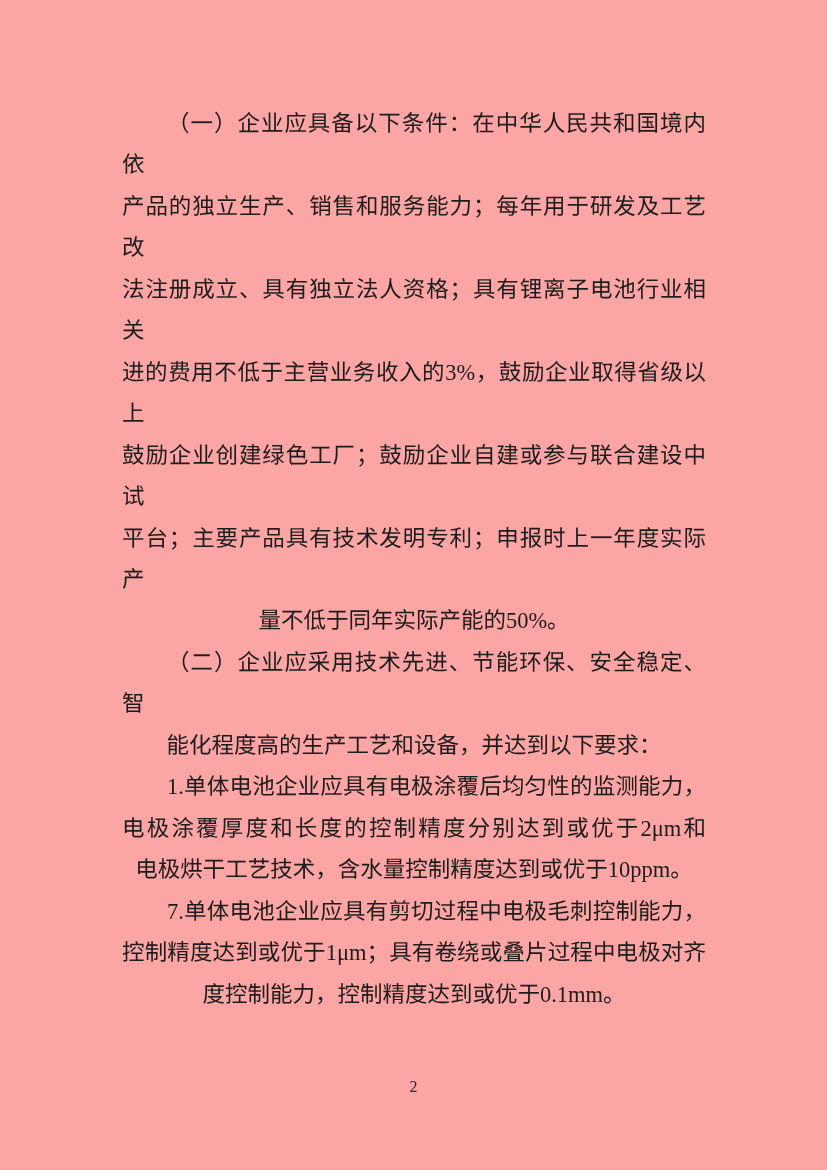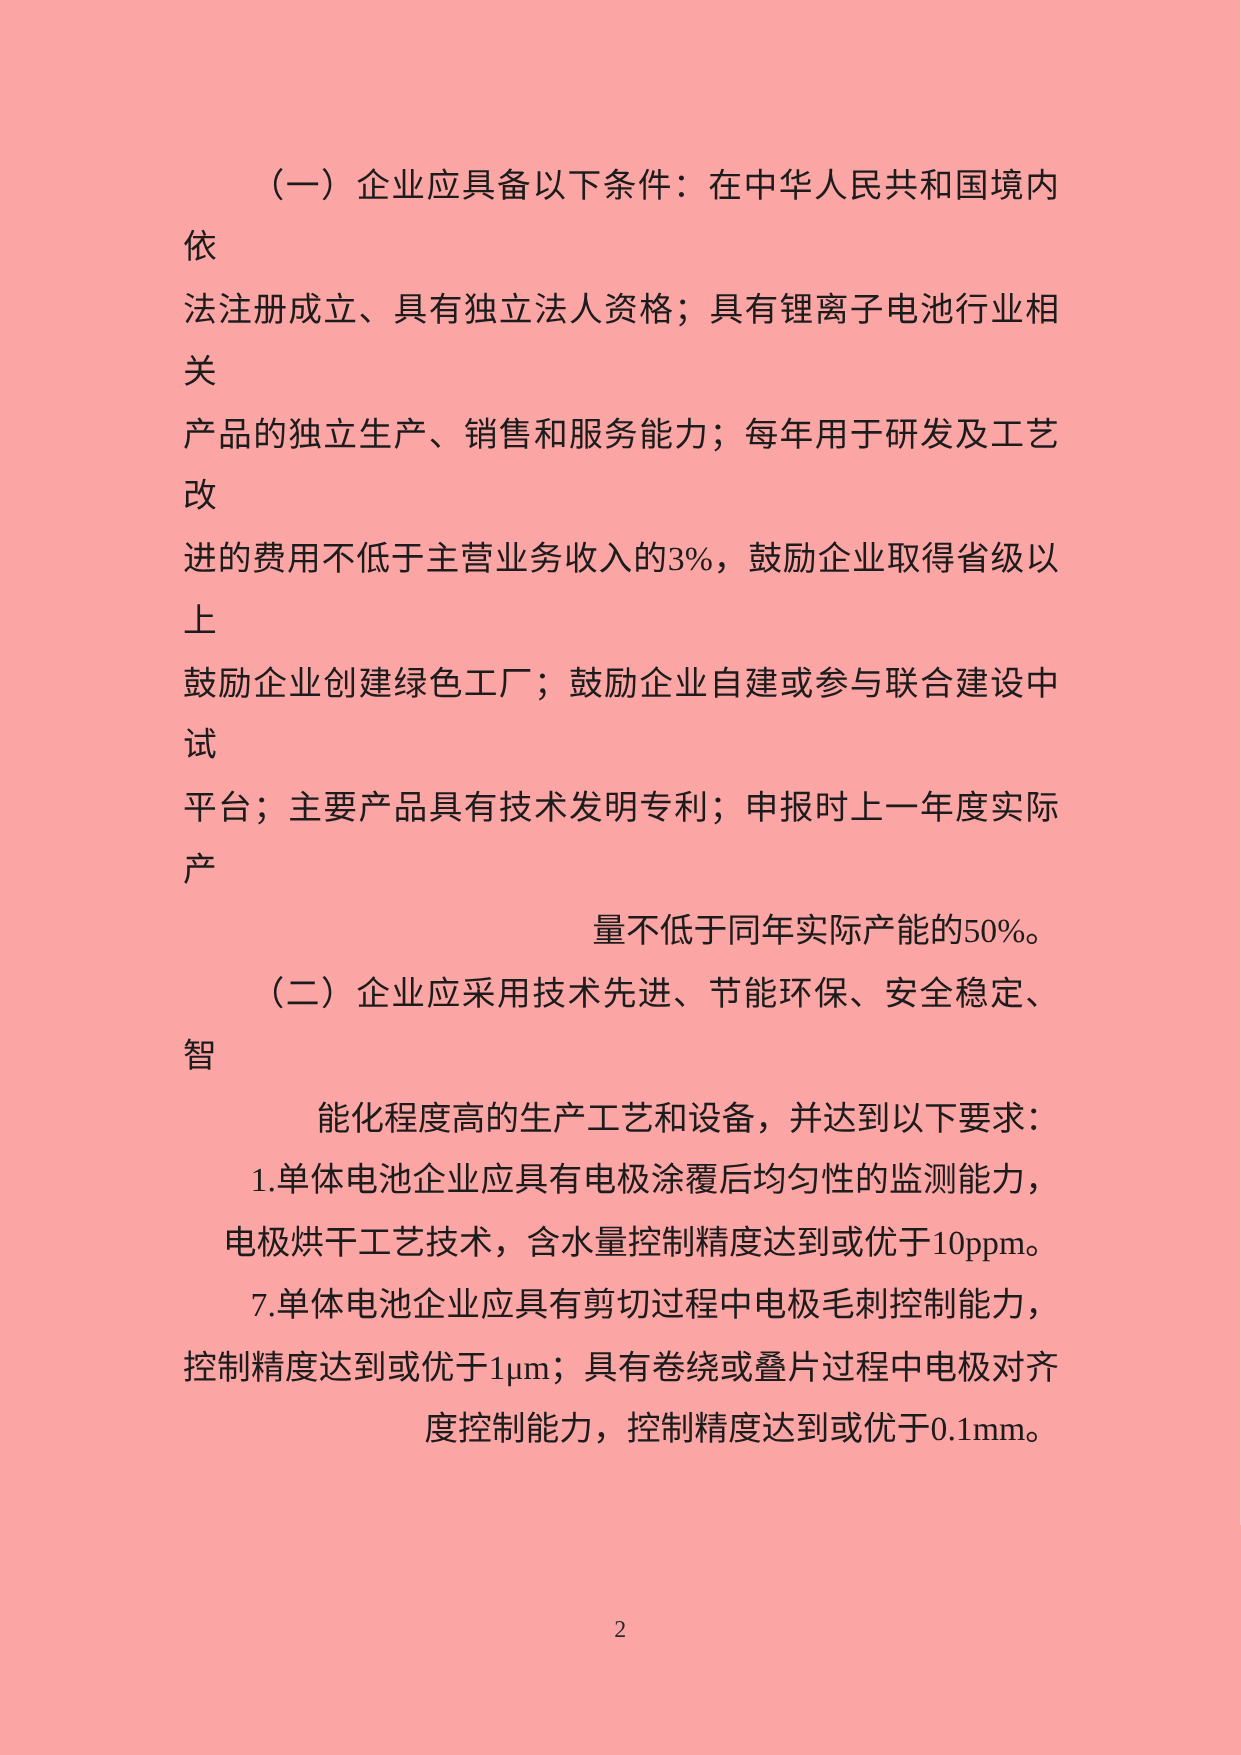--- a/index.html
+++ b/index.html
@@ -20,21 +20,21 @@
     position: absolute;
     left: 122px;
     top: 103px;
     width: 584px;
     font-size: 22.5px;
     line-height: 41.45px;
     color: #1c1c1c;
   }
   .line {
     width: 100%;
-    text-align: right;
+    text-align: center;
   }
   .line.indent {
     text-indent: 2em;
   }
   .line.justify {
     text-align: justify;
     text-align-last: justify;
   }
   .page-number {
     position: absolute;
@@ -45,28 +45,29 @@
     font-size: 16px;
     color: #2a2a2a;
   }
 </style>
 </head>
 <body>
 
 <div class="page">
   <div class="doc-body">
       <div class="line indent justify">（一）企业应具备以下条件：在中华人民共和国境内依</div>
+      <div class="line justify">产品的独立生产、销售和服务能力；每年用于研发及工艺改</div>
       <div class="line justify">法注册成立、具有独立法人资格；具有锂离子电池行业相关</div>
-      <div class="line justify">产品的独立生产、销售和服务能力；每年用于研发及工艺改</div>
       <div class="line justify">进的费用不低于主营业务收入的3%，鼓励企业取得省级以上</div>
       <div class="line justify">鼓励企业创建绿色工厂；鼓励企业自建或参与联合建设中试</div>
       <div class="line justify">平台；主要产品具有技术发明专利；申报时上一年度实际产</div>
       <div class="line">量不低于同年实际产能的50%。</div>
       <div class="line indent justify">（二）企业应采用技术先进、节能环保、安全稳定、智</div>
       <div class="line">能化程度高的生产工艺和设备，并达到以下要求：</div>
       <div class="line indent justify">1.单体电池企业应具有电极涂覆后均匀性的监测能力，</div>
+      <div class="line justify">电极涂覆厚度和长度的控制精度分别达到或优于2μm和</div>
       <div class="line">电极烘干工艺技术，含水量控制精度达到或优于10ppm。</div>
       <div class="line indent justify">7.单体电池企业应具有剪切过程中电极毛刺控制能力，</div>
       <div class="line justify">控制精度达到或优于1μm；具有卷绕或叠片过程中电极对齐</div>
       <div class="line">度控制能力，控制精度达到或优于0.1mm。</div>
     </div>
   <div class="page-number">2</div>
 </div>
 
 </body></html>

